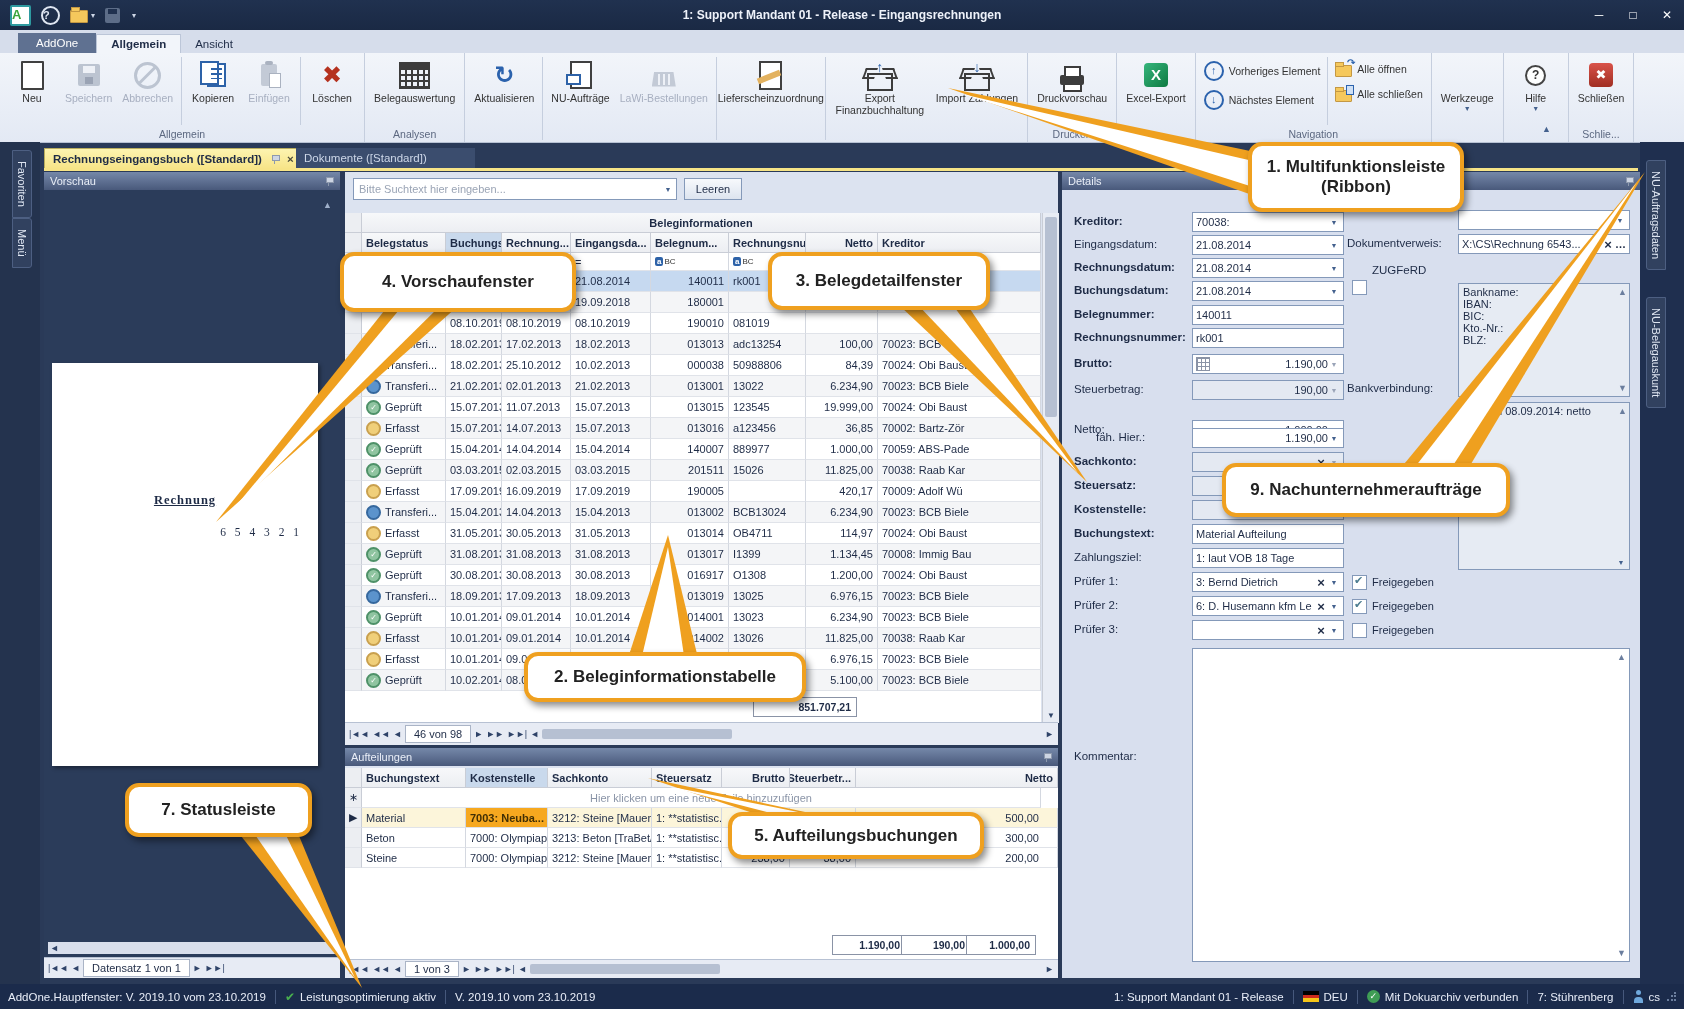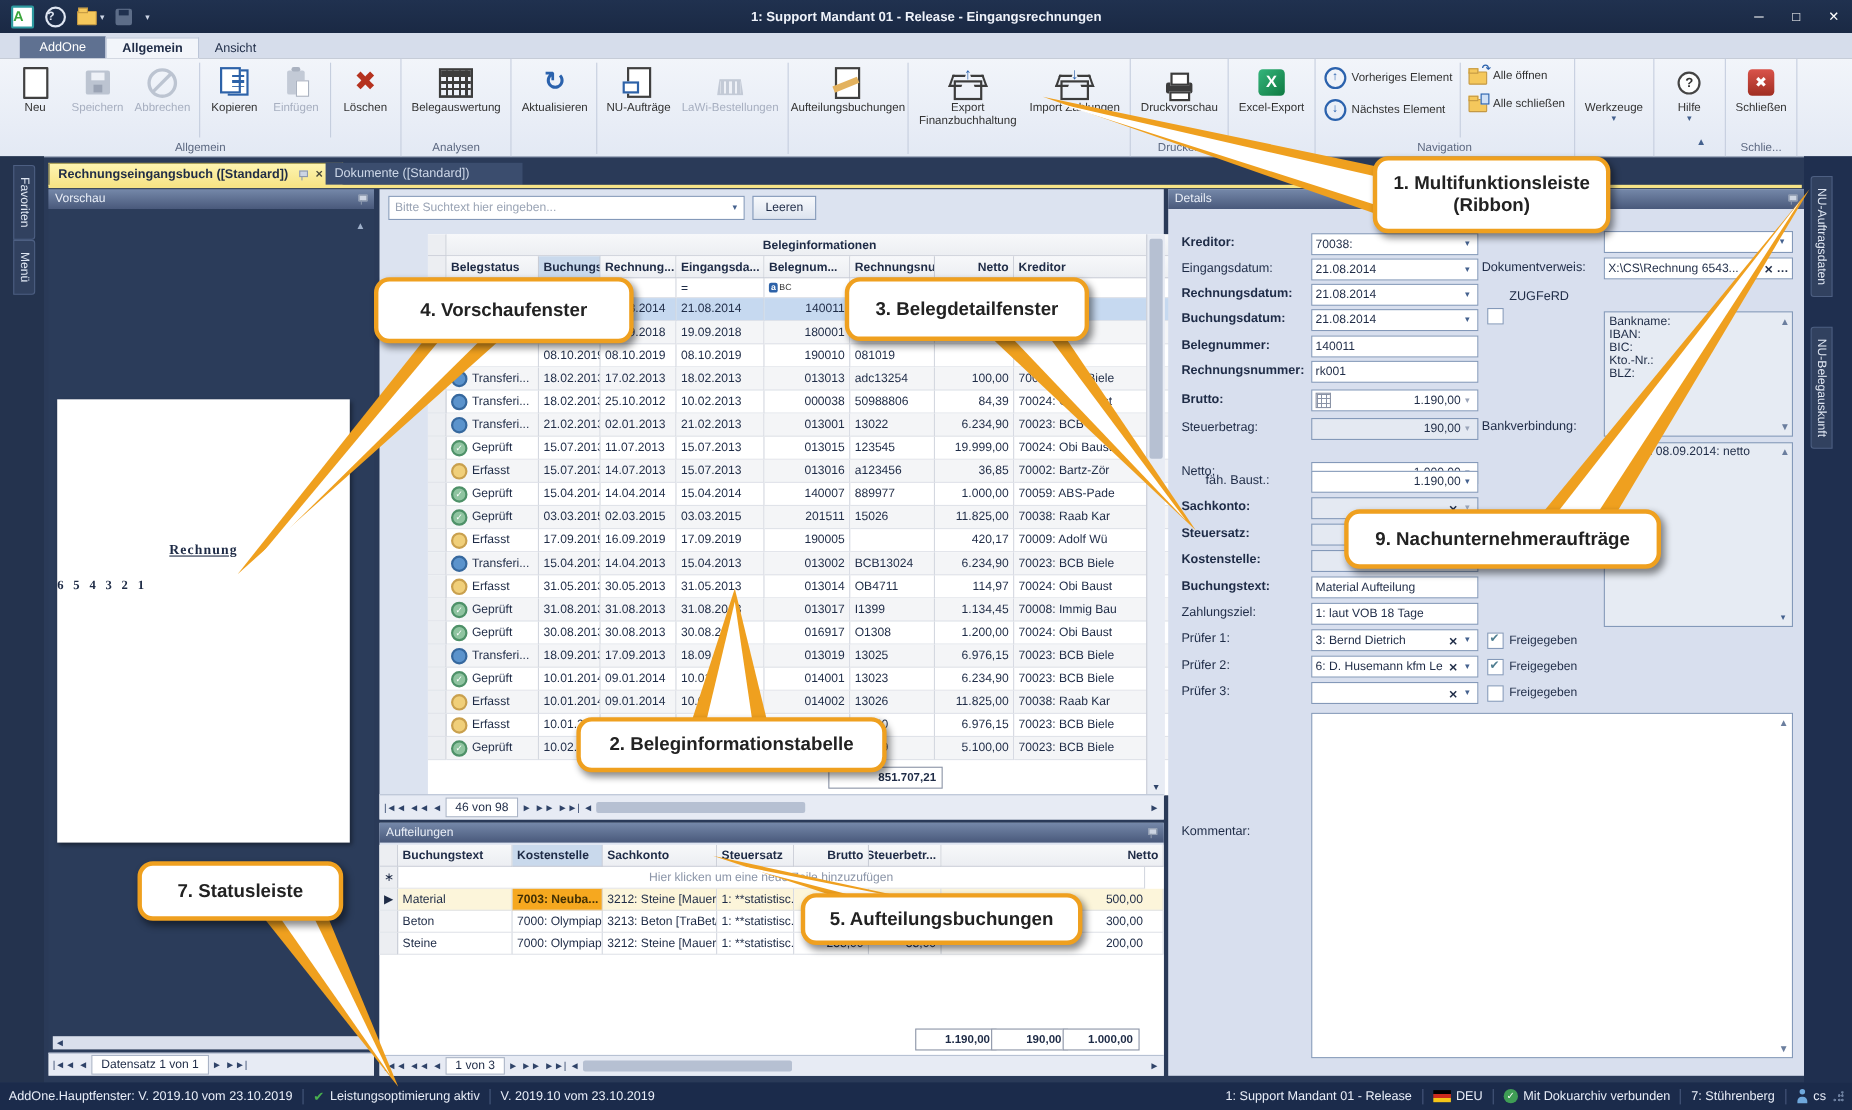--- a/index.html
+++ b/index.html
@@ -92,21 +92,21 @@
   .pin{width:10px;height:10px;position:relative;display:inline-block;}
   .pin::before{content:'';position:absolute;top:1px;left:2px;width:6px;height:4px;background:#cdd5e3;border:1px solid #8d99ad;}
   .pin::after{content:'';position:absolute;top:6px;left:4px;width:1px;height:4px;background:#8d99ad;}
   .tabx{margin-left:7px;font-weight:bold;color:#4a4a3a;}
   
   .panel-hdr{height:18px;background:linear-gradient(#7588a9,#49597b);color:#e9eef7;display:flex;align-items:center;padding:0 6px;font-size:11px;}
   .panel-hdr .pin{margin-left:auto;}
   .preview-body{position:absolute;left:0;top:18px;right:0;bottom:0;background:#2b3c5a;}
   .page{position:absolute;left:8px;top:173px;width:266px;height:403px;background:#fff;box-shadow:2px 2px 4px rgba(0,0,0,.4);}
   .page-head{position:absolute;left:0;right:0;top:130px;text-align:center;font-weight:bold;font-size:12.5px;text-decoration:underline;letter-spacing:1px;font-family:"Liberation Serif","DejaVu Serif",serif;}
-  .page-num{position:absolute;left:0;right:16px;top:163px;text-align:left;font-weight:bold;font-size:11.5px;letter-spacing:3px;font-family:"Liberation Serif","DejaVu Serif",serif;}
+  .page-num{position:absolute;left:0;right:16px;top:163px;text-align:right;font-weight:normal;font-size:11.5px;letter-spacing:3px;font-family:"Liberation Serif","DejaVu Serif",serif;}
   .scroll-glyph{color:#9fb0ca;font-size:9px;}
   .pagerbar{position:absolute;left:0;right:0;bottom:0;height:20px;background:#e7ebf4;border-top:1px solid #b7c1d3;display:flex;align-items:center;gap:3px;padding:0 4px;color:#2f4368;font-size:9px;}
   .pagerbox{background:#fff;border:1px solid #aab4c6;font-size:11px;color:#1e2b46;padding:0 8px;height:16px;line-height:16px;}
   .hthumb{height:10px;background:#b6c0d2;border-radius:2px;flex:1;max-width:190px;}
   .htrack{height:12px;background:#d9dfec;flex:1;display:flex;align-items:center;padding:0 2px;}
   
   .gridpanel{background:#dce3f0;}
   .search-combo{position:absolute;left:8px;top:6px;width:322px;height:20px;background:#fff;border:1px solid #8499b9;display:flex;align-items:center;}
   .search-combo input{flex:1;border:none;outline:none;font:11px "Liberation Sans","DejaVu Sans",sans-serif;color:#333;padding:0 5px;background:transparent;}
   .search-combo input::placeholder{color:#9aa4b5;}
@@ -267,21 +267,21 @@
             <div class="rb-ic">
               <span class="ic ic-basket"></span>
             </div>
             <div class="rb-cap">LaWi-Bestellungen</div>
           </div>
           <div class="rb-sep"></div>
           <div class="rb-btn">
             <div class="rb-ic">
               <span class="ic ic-delivery-note"></span>
             </div>
-            <div class="rb-cap">Aufteilungsbuchungen</div>
+            <div class="rb-cap">Lieferscheinzuordnung</div>
           </div>
           <div class="rb-sep"></div>
           <div class="rb-btn">
             <div class="rb-ic">
               <span class="ic ic-iobox">
                 <span class="io-arrow">↑</span>
               </span>
             </div>
             <div class="rb-cap">Export Finanzbuchhaltung</div>
           </div>
@@ -423,21 +423,21 @@
       </div>
     </div>
   </div>
 
   <div class="abs gridpanel" style="left:345px;top:172px;width:713px;height:573px;">
     <div class="search-combo">
       <input placeholder="Bitte Suchtext hier eingeben..." style="">
       <span class="combo-dd">▼</span>
     </div>
     <div class="abs btn" style="left:339px;top:6px;width:56px;height:20px;line-height:20px;">Leeren</div>
-    <div class="grid" style="left:0;top:41px;width:696px;height:510px;overflow:hidden;margin-left:44px;" id="invoice-grid">
+    <div class="grid" style="left:0;top:41px;width:696px;height:510px;overflow:hidden;" id="invoice-grid">
         <div class="grow ghdr">
           <div class="gc gind" style="width: 17px; height: 20px;"></div>
           <div class="gc c" style="width: 679px; height: 20px;">Beleginformationen</div>
         </div>
         <div class="grow ghdr">
           <div class="gc gind" style="width: 17px; height: 20px;"></div>
           <div class="gc " style="width: 84px; height: 20px;">Belegstatus</div>
           <div class="gc sorted" style="width: 56px; height: 20px;">Buchungsd:</div>
           <div class="gc " style="width: 69px; height: 20px;">Rechnung...</div>
           <div class="gc " style="width: 80px; height: 20px;">Eingangsda...</div>
@@ -888,21 +888,21 @@
           </div>
         </div>
         <div class="dt-row" style="top: 248px;">
           <div class="dt-lab">Netto:</div>
           <div class="dtc">
             <span class="dtv r">1.000,00</span>
             <span class="dd">▼</span>
           </div>
         </div>
         <div class="dt-row" style="top: 256px;">
-          <div class="dt-lab ind">fäh. Baust.:</div>
+          <div class="dt-lab ind">fäh. Hier.:</div>
           <div class="dtc">
             <span class="dtv r">1.190,00</span>
             <span class="dd">▼</span>
           </div>
         </div>
         <div class="dt-row" style="top: 280px;">
           <div class="dt-lab b">Sachkonto:</div>
           <div class="dtc dis">
             <span class="dtv"></span>
             <span class="xg">×</span>

